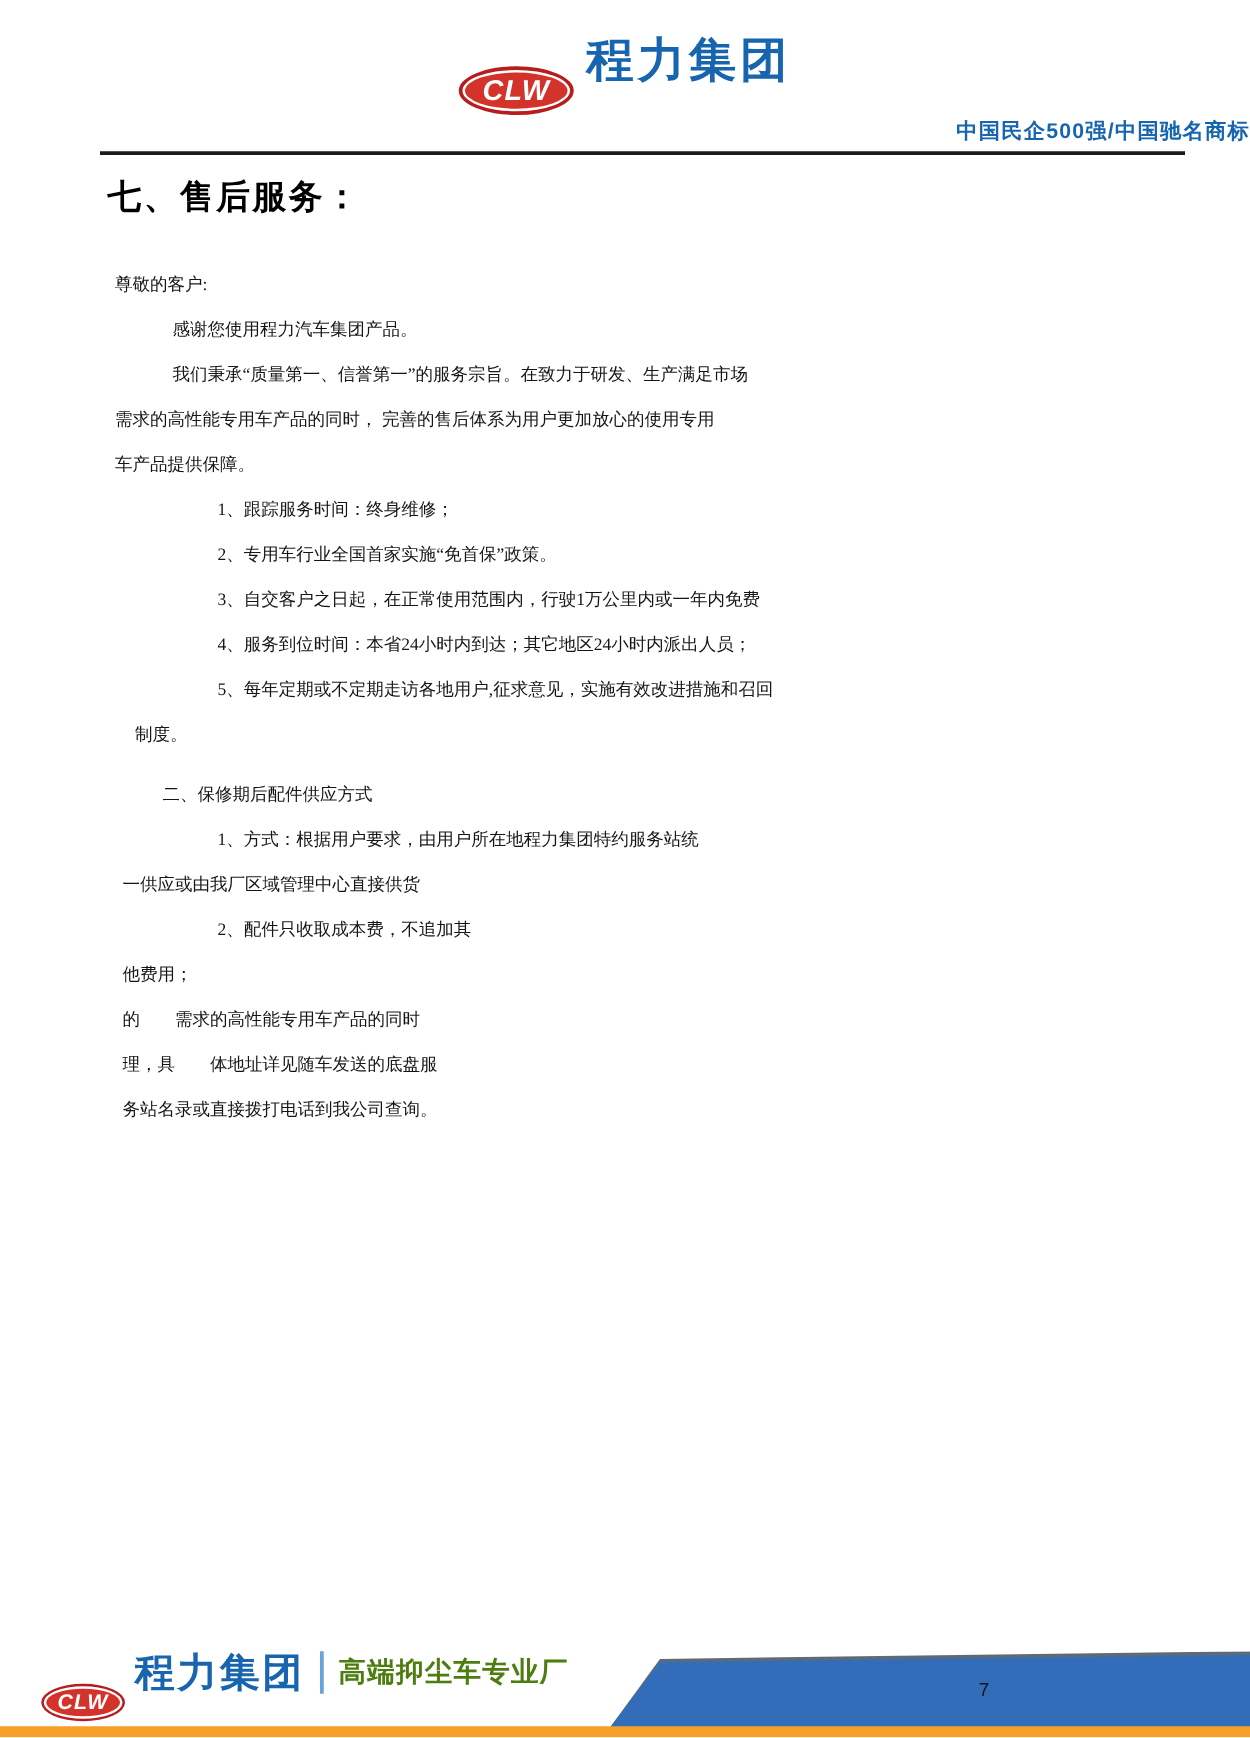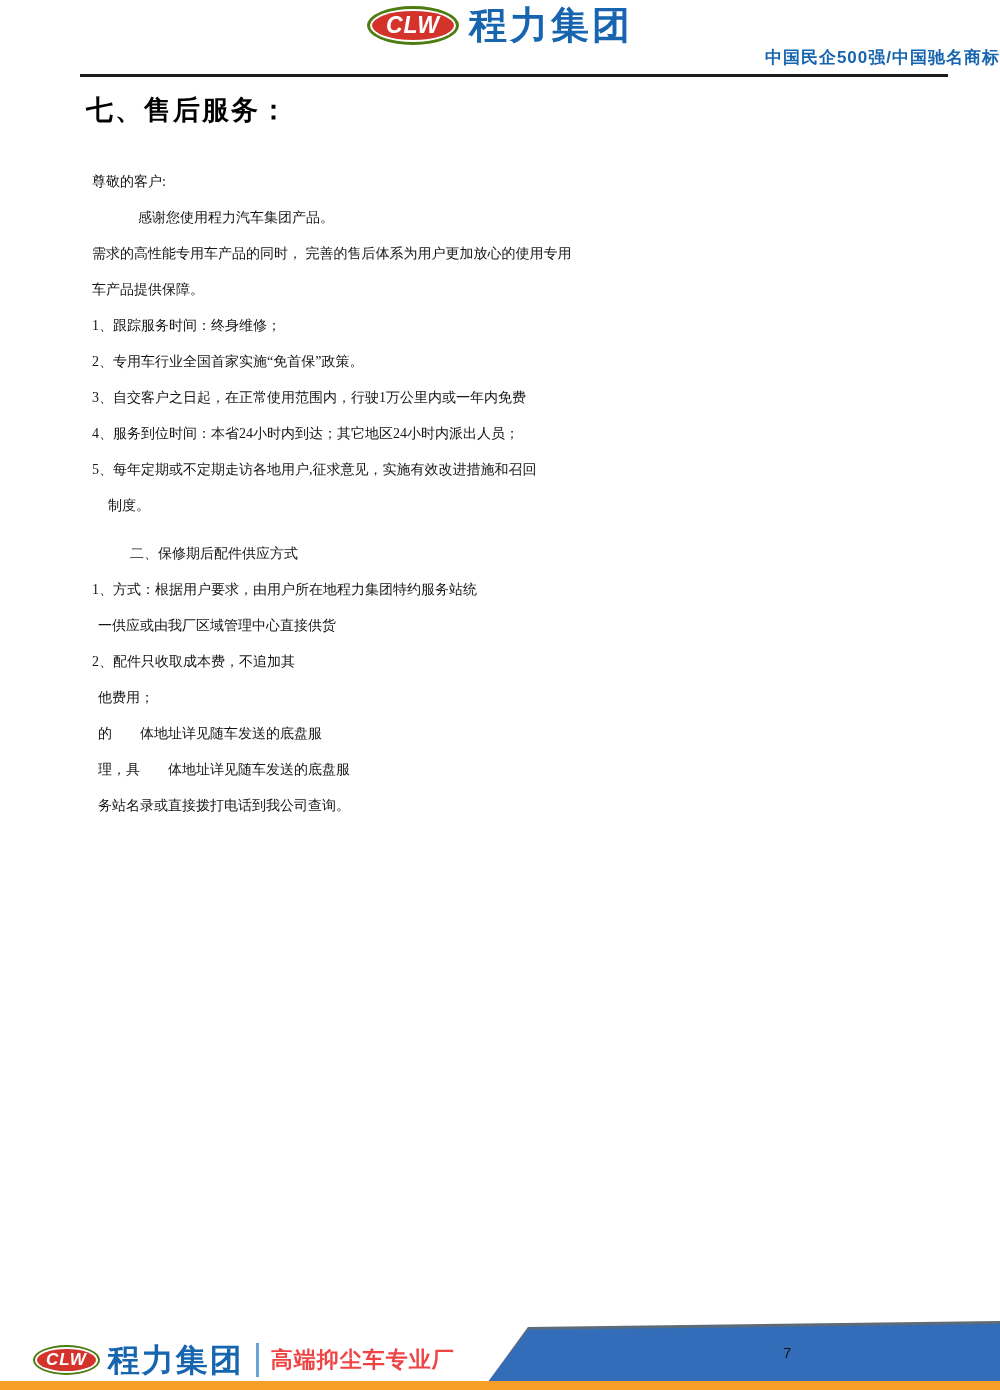--- a/index.html
+++ b/index.html
@@ -13,24 +13,25 @@
     overflow: hidden;
     font-family: "Liberation Serif", "DejaVu Serif", serif;
     color: #111111;
   }
 
   
   .header { text-align: center; padding-top: 5px; }
   .logo-row { display: inline-flex; align-items: center; gap: 10px; vertical-align: top; }
   .badge {
     display: inline-flex;
-    border: 3px solid #4d7c0f;
+    border: 3px solid #b91c1c;
     border-radius: 50%;
     padding: 2px;
     background: #ffffff;
+    margin-top: 48px;
   }
   .badge-core {
     background: #d4332c;
     border-radius: 50%;
     color: #ffffff;
     font-family: "Liberation Sans", sans-serif;
     font-weight: bold;
     font-style: italic;
     letter-spacing: 1px;
     padding: 1px 14px;
@@ -72,21 +73,21 @@
     letter-spacing: 2px;
   }
   .line {
     font-size: 14px;
     line-height: 36px;
     white-space: pre;
     color: #151515;
   }
   .ind-em2  { margin-left: 46px; }  
   .ind-sec  { margin-left: 38px; }  
-  .ind-item { }  
+  .ind-item { margin-left: 82px; }  
   .ind-c1   { margin-left: 6px;  }  
   .ind-c2   { margin-left: 16px; }  
   .mt-intro { margin-top: 36px; }
   .mt-sec1  { margin-top: 20px; }
   .mt-sec2  { margin-top: 12px; }
   .mt-sec3  { margin-top: 30px; }
 
   
   .footer { position: absolute; left: 0; right: 0; bottom: 0; height: 80px; }
   .footer-logo {
@@ -105,21 +106,21 @@
     font-size: 32px;
     line-height: 34px;
     color: #1765af;
     letter-spacing: 2px;
   }
   .logo-sep { width: 3px; height: 34px; background: #6aa3d8; margin: 0 4px; }
   .tagline-sm {
     font-family: "Liberation Sans", sans-serif;
     font-weight: bold;
     font-size: 22px;
-    color: #ef4444;
+    color: #4d7c0f;
     letter-spacing: 1px;
     text-align: right;
   }
   .page-band {
     position: absolute;
     left: 488px;
     right: 0;
     bottom: 8px;
     height: 58px;
   }
@@ -165,37 +166,38 @@
     </div>
     <div class="tagline">中国民企500强/中国驰名商标</div>
     <div class="header-rule"></div>
   </div>
 
   <div class="main">
     <div class="doc-title">七、售后服务：</div>
 
     <div class="line mt-intro">尊敬的客户:</div>
     <div class="line ind-em2">感谢您使用程力汽车集团产品。</div>
+    <div class="line ind-em2">我们秉承“质量第一、信誉第一”的服务宗旨。在致力于研发、生产满足市场</div>
     <div class="line">需求的高性能专用车产品的同时， 完善的售后体系为用户更加放心的使用专用</div>
     <div class="line">车产品提供保障。</div>
 
     <div class="line ind-item">1、跟踪服务时间：终身维修；</div>
     <div class="line ind-item">2、专用车行业全国首家实施“免首保”政策。</div>
     <div class="line ind-item">3、自交客户之日起，在正常使用范围内，行驶1万公里内或一年内免费</div>
     <div class="line ind-item">4、服务到位时间：本省24小时内到达；其它地区24小时内派出人员；</div>
     <div class="line ind-item">5、每年定期或不定期走访各地用户,征求意见，实施有效改进措施和召回</div>
     <div class="line ind-c2">制度。</div>
 
     <div class="line ind-sec mt-sec2">二、保修期后配件供应方式</div>
     <div class="line ind-item">1、方式：根据用户要求，由用户所在地程力集团特约服务站统</div>
     <div class="line ind-c1">一供应或由我厂区域管理中心直接供货</div>
     <div class="line ind-item">2、配件只收取成本费，不追加其</div>
     <div class="line ind-c1">他费用；</div>
 
-    <div class="line ind-c1">的　　体地址详见随车发送的底盘服</div>
+    <div class="line ind-c1">的　　需求的高性能专用车产品的同时</div>
     <div class="line ind-c1">理，具　　体地址详见随车发送的底盘服</div>
     <div class="line ind-c1">务站名录或直接拨打电话到我公司查询。</div>
   </div>
 
   <div class="footer">
     <div class="footer-logo">
       <span class="badge badge-sm">
           <span class="badge-core">CLW</span>
         </span>
       <span class="company-sm">程力集团</span>

